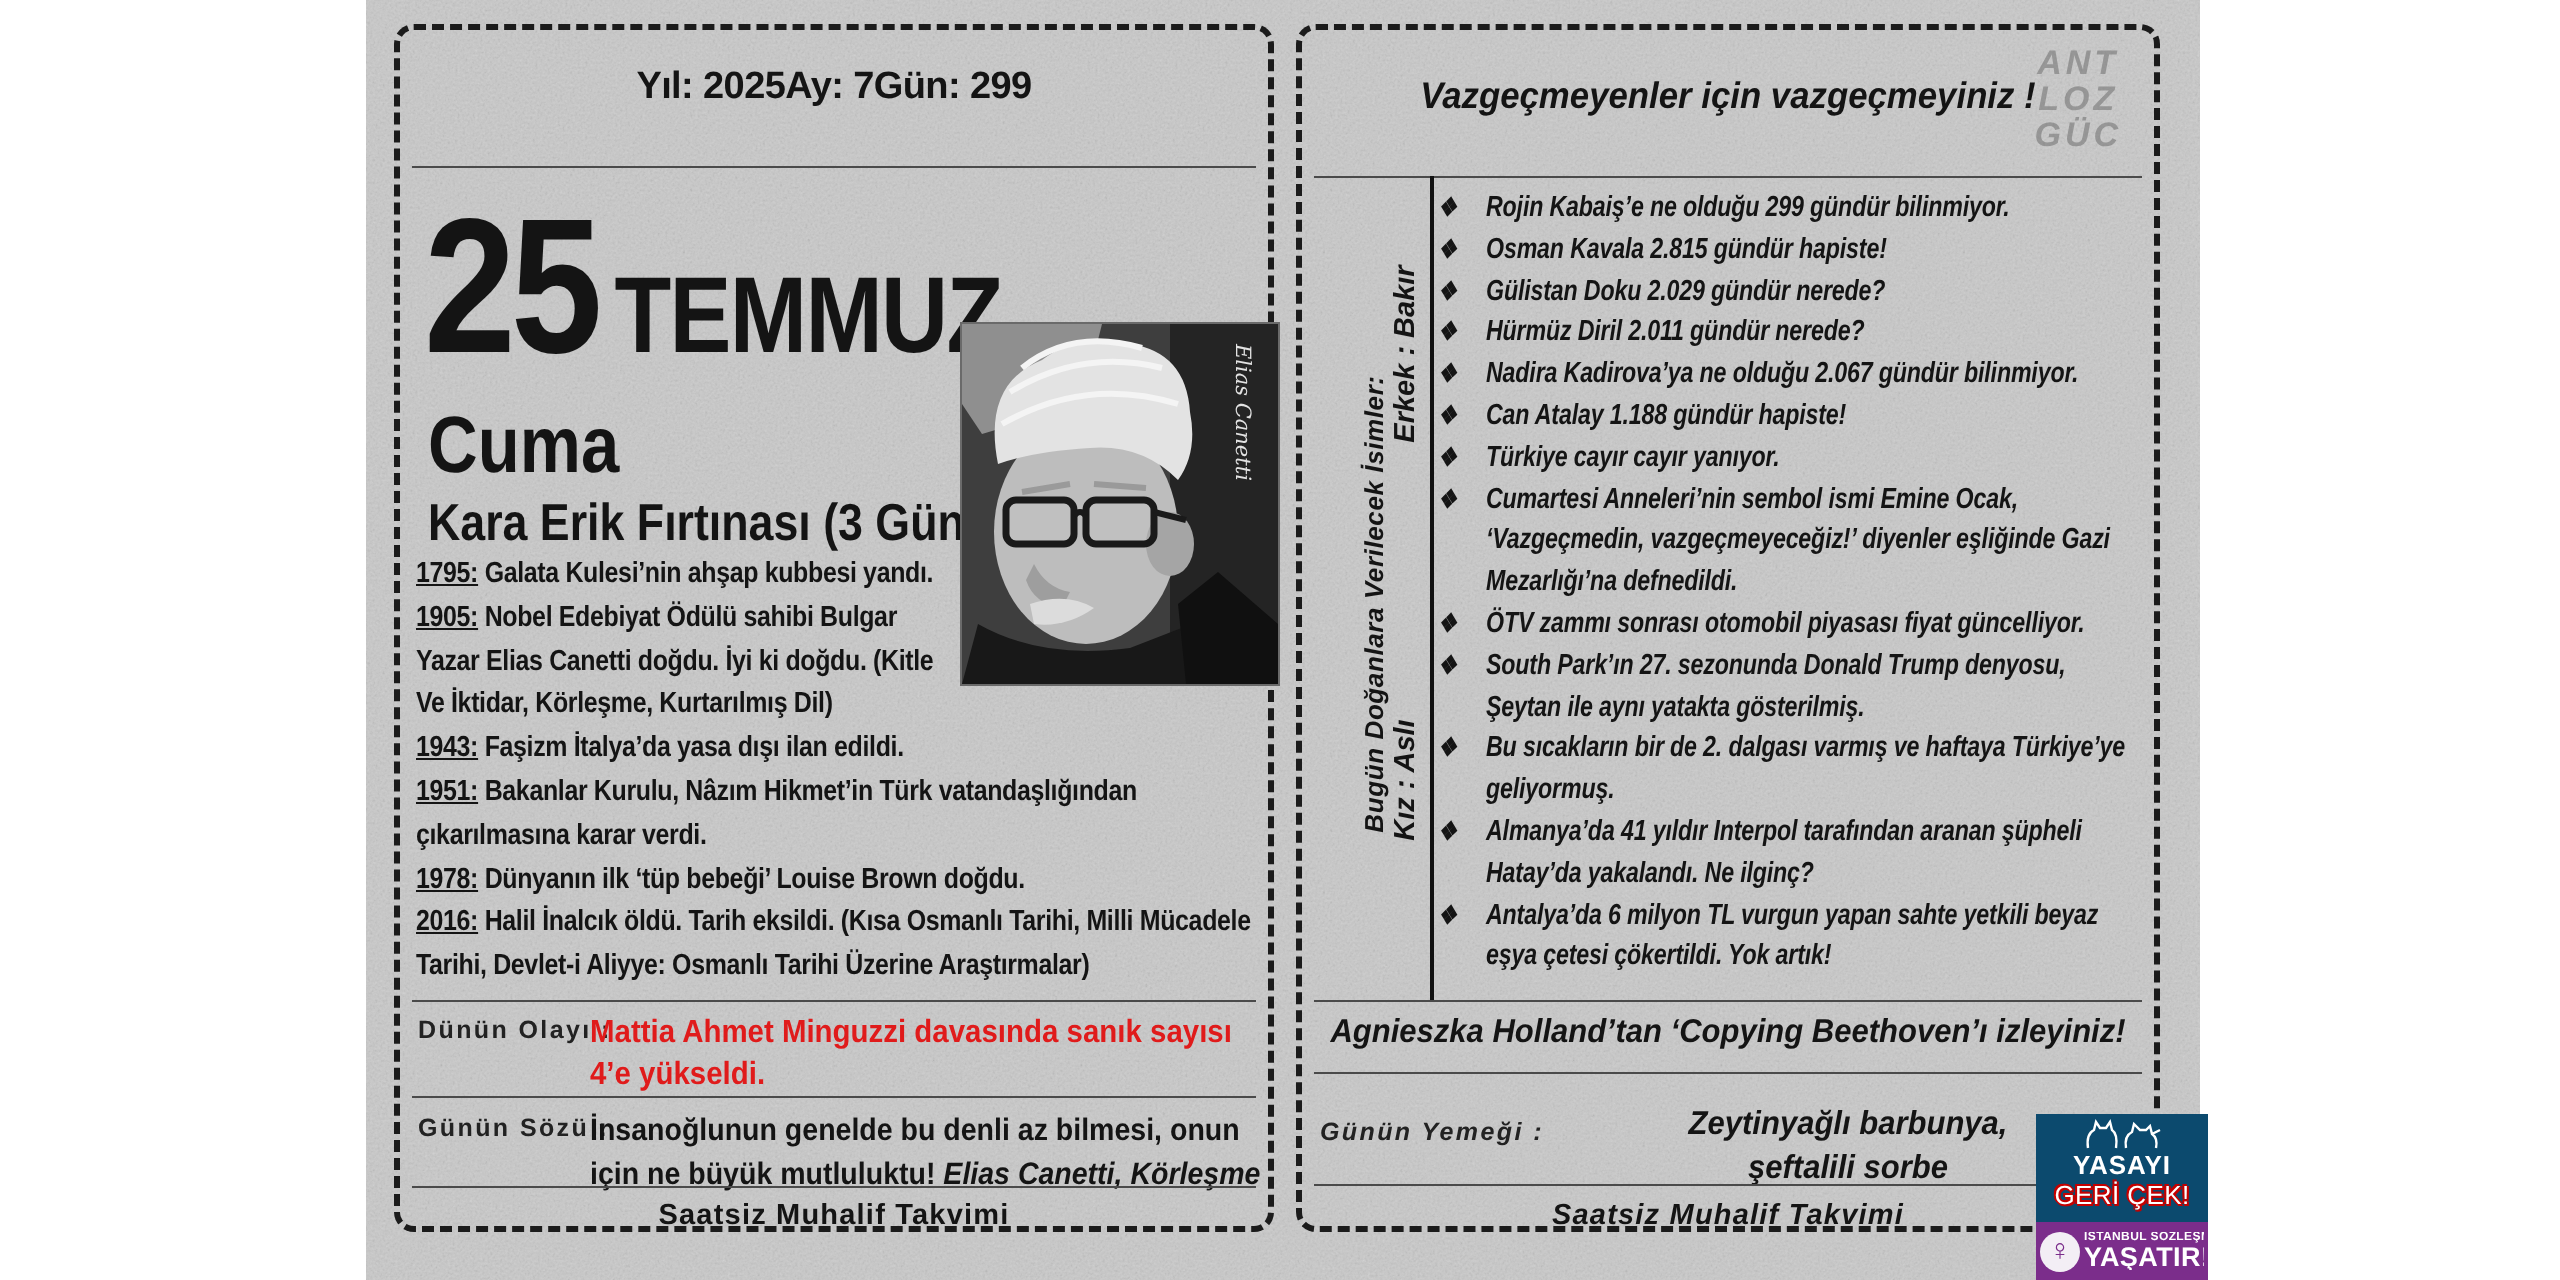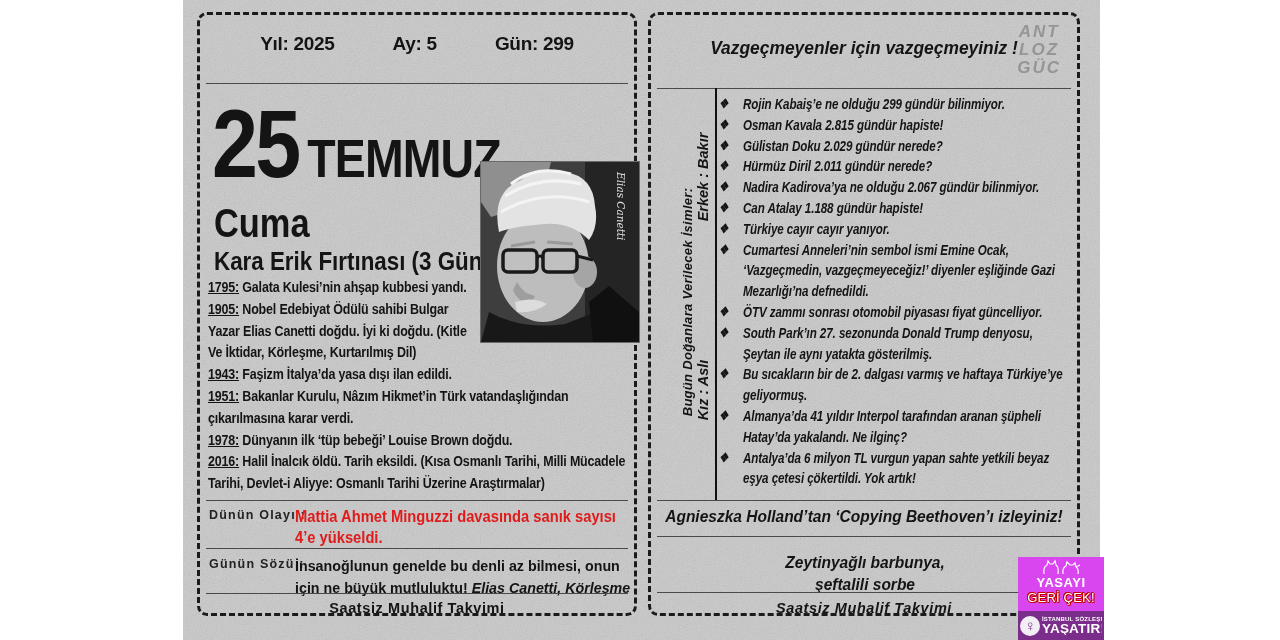--- a/index.html
+++ b/index.html
@@ -7,21 +7,21 @@
          font-family:"Liberation Sans",sans-serif;color:#141414;}
   
   .paper{position:absolute;left:183px;top:0;width:917px;height:640px;background:#c9c9c9;}
   .noise{position:absolute;left:0;top:0;width:100%;height:100%;opacity:.33;pointer-events:none;}
   
   .panel{position:absolute;top:12px;height:604px;border:3px dashed #1b1b1b;border-radius:10px;box-sizing:border-box;}
   #leftPanel{left:197px;width:440px;}
   #rightPanel{left:648px;width:432px;font-style:italic;}
   .hline{position:absolute;left:6px;right:6px;height:0;border-top:1.5px solid #4a4a4a;}
   
-  .cal-header{position:absolute;left:0;top:18px;width:100%;display:flex;justify-content:center;gap:58px;
+  .cal-header{position:absolute;left:0;top:18px;width:100%;display:flex;justify-content:center;
               font-size:19px;font-weight:bold;letter-spacing:-.3px;}
   .date-row{position:absolute;left:12px;top:88px;display:flex;align-items:baseline;
             transform:scaleX(.86);transform-origin:left;white-space:nowrap;}
   .day-num{font-size:96px;font-weight:bold;line-height:.85;letter-spacing:-3px;}
   .month{font-size:54px;font-weight:bold;margin-left:10px;letter-spacing:-1px;}
   .weekday{position:absolute;left:14px;top:186px;font-size:40px;font-weight:bold;
            transform:scaleX(.86);transform-origin:left;}
   .storm{position:absolute;left:14px;top:231px;font-size:26px;font-weight:bold;
          transform:scaleX(.86);transform-origin:left;white-space:nowrap;}
   .photo{position:absolute;left:280px;top:146px;width:160px;height:182px;border:1px solid #6a6a6a;box-sizing:border-box;}
@@ -60,21 +60,21 @@
   .bullet-glyph{width:30px;flex:0 0 30px;font-size:13px;}
   .news-item .txt{flex:1;}
   .movie{position:absolute;left:0;top:492px;width:100%;text-align:center;font-size:16.5px;font-weight:bold;
          transform:scaleX(.94);}
   .meal{position:absolute;left:9px;top:536px;display:flex;width:410px;}
   .meal .section-label{width:118px;padding-top:8px;}
   .meal-text{flex:1;text-align:center;font-size:16.5px;font-weight:bold;line-height:22px;
              transform:scaleX(.94);}
   
   .badge{position:absolute;left:1018px;top:557px;width:86px;height:83px;z-index:5;}
-  .badge-black{background:#d946ef;height:54px;display:flex;flex-direction:column;align-items:center;justify-content:flex-start;padding-top:2px;box-sizing:border-box;}
+  .badge-black{background:#0c4a6e;height:54px;display:flex;flex-direction:column;align-items:center;justify-content:flex-start;padding-top:2px;box-sizing:border-box;}
   .badge-l1{color:#fff;font-size:13px;font-weight:bold;letter-spacing:.5px;line-height:15px;}
   .badge-l2{color:#fff;font-size:13px;font-weight:normal;letter-spacing:.2px;line-height:15px;
             text-shadow:-1px 0 #c40000,1px 0 #c40000,0 -1px #c40000,0 1px #c40000,1px 1px #c40000,-1px -1px #c40000;}
   .badge-purple{background:#7b2d8b;height:29px;display:flex;align-items:center;padding:0 2px;box-sizing:border-box;}
   .wlogo{width:20px;height:20px;border-radius:50%;background:#f3eef5;color:#7b2d8b;display:flex;align-items:center;justify-content:center;
          font-size:15px;font-weight:bold;flex:0 0 20px;margin-right:2px;}
   .strip-col{display:flex;flex-direction:column;line-height:1;overflow:hidden;}
   .strip-small{color:#fff;font-size:6px;font-weight:bold;letter-spacing:.2px;white-space:nowrap;}
   .strip-big{color:#fff;font-size:13.5px;font-weight:bold;letter-spacing:.2px;white-space:nowrap;}
 </style>
@@ -88,21 +88,21 @@
           <feTurbulence type="fractalNoise" baseFrequency="0.8" numOctaves="2" stitchTiles="stitch"></feTurbulence>
           <feColorMatrix type="saturate" values="0"></feColorMatrix>
         </filter>
       <rect width="917" height="640" filter="url(#nz)"></rect>
     </svg>
   </div>
 
   <div id="leftPanel" class="panel">
     <div class="cal-header">
       <span>Yıl: 2025</span>
-      <span>Ay: 5</span>
+      <span>Ay: 7</span>
       <span>Gün: 299</span>
     </div>
     <div class="hline" style="top:68px"></div>
 
     <div class="date-row">
       <span class="day-num">25</span>
       <span class="month">TEMMUZ</span>
     </div>
     <div class="weekday">Cuma</div>
     <div class="storm">Kara Erik Fırtınası (3 Gün)</div>
@@ -221,20 +221,21 @@
           <span class="bullet-glyph">❖</span>
           <span class="txt">Antalya’da  6 milyon TL vurgun yapan sahte yetkili beyaz eşya çetesi çökertildi. Yok artık!</span>
         </div>
     </div>
 
     <div class="hline" style="top:485px"></div>
     <div class="movie">Agnieszka Holland’tan ‘Copying Beethoven’ı  izleyiniz!</div>
     <div class="hline" style="top:521px"></div>
 
     <div class="meal">
+      <span class="section-label">Günün Yemeği :</span>
       <span class="meal-text">
         <span>Zeytinyağlı barbunya,</span><br>
         <span>şeftalili sorbe</span>
       </span>
     </div>
 
     <div class="hline" style="top:577px"></div>
     <div class="panel-footer">Saatsiz Muhalif Takvimi</div>
   </div>
 

